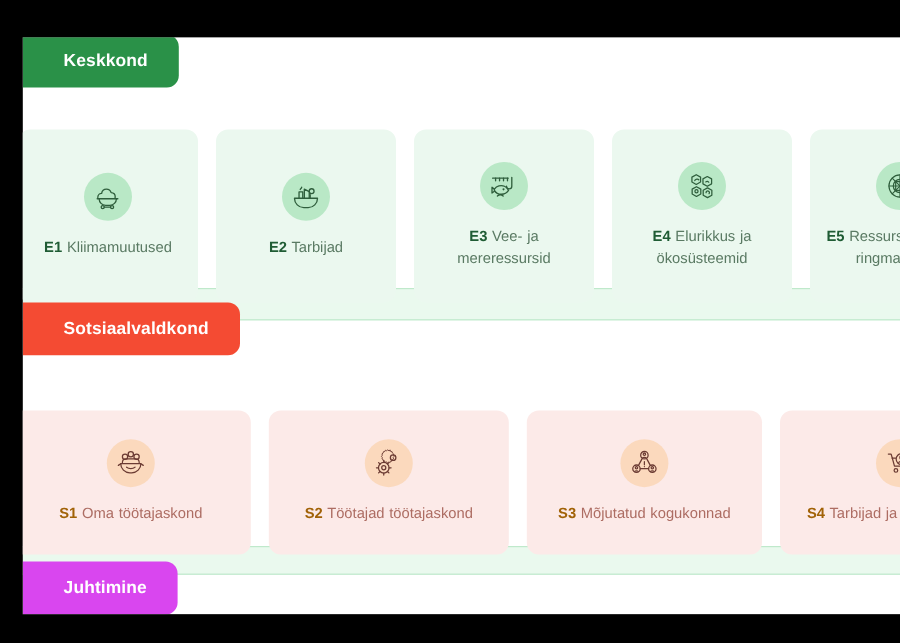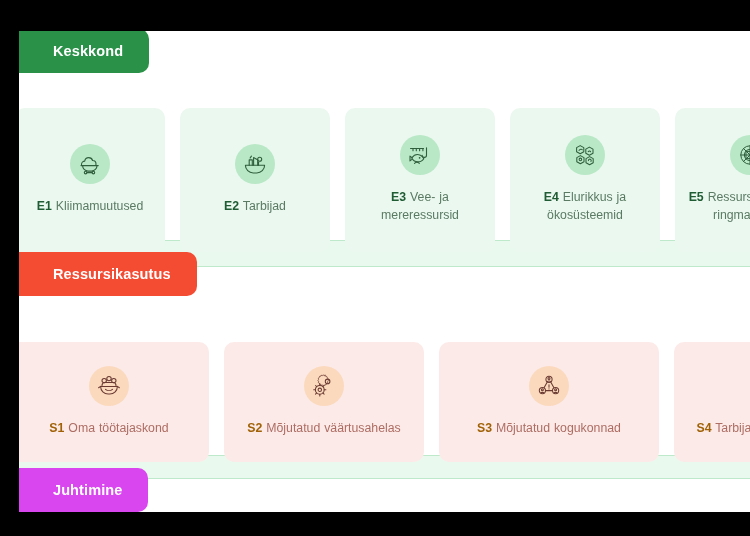--- a/index.html
+++ b/index.html
@@ -207,21 +207,21 @@
         </span>
         <div class="card-label">
           <span class="code">E5</span>
           <span>Ressursikasutus ja ringmajandus</span>
         </div>
       </div>
 
     </div>
 
     <div class="tab soc" style="top:221px;">
-      <span>Ressursikasutus</span>
+      <span>Sotsiaalvaldkond</span>
     </div>
 
     <div class="row" id="row-soc">
 
       <div class="card soc" style="width:200px">
         <span class="iconwrap soc">
           <svg width="26" height="26" viewBox="0 0 26 26" fill="none" stroke="#6b3b33" stroke-width="1.05" stroke-linecap="round" stroke-linejoin="round">
             <circle cx="13" cy="5.6" r="2.2"></circle>
             <circle cx="8.2" cy="7.6" r="2.2"></circle>
             <circle cx="17.8" cy="7.6" r="2.2"></circle>
@@ -243,25 +243,25 @@
             <path d="M16.6 3.6l.6 1.5 1.6.2.4 1.6 1.3.9-.4 1.6 1 1.3-1 1.3.4 1.6-1.3.9-.4 1.6-1.6.2-.6 1.5-1.5-.6-1.3 1-1.3-1-1.5.6-.6-1.5-1.6-.2-.4-1.6-1.3-.9.4-1.6-1-1.3 1-1.3-.4-1.6 1.3-.9.4-1.6 1.6-.2.6-1.5 1.5.6 1.3-1 1.3 1z" transform="translate(2.2 -0.4) scale(0.72)"></path>
             <circle cx="16.6" cy="8.4" r="2.3"></circle>
             <circle cx="8.8" cy="16.8" r="4.4"></circle>
             <circle cx="8.8" cy="16.8" r="1.7"></circle>
             <path d="M8.8 10.7v1.7M8.8 21.2v1.7M2.7 16.8h1.7M13.2 16.8h1.7"></path>
             <path d="M4.5 12.5l1.2 1.2M11.9 19.9l1.2 1.2M13.1 12.5l-1.2 1.2M5.7 19.9l-1.2 1.2"></path>
           </svg>
         </span>
         <div class="card-label">
           <span class="code">S2</span>
-          <span>Mõjutatud väärtusahelas</span>
-        </div>
-      </div>
-
-      <div class="card soc" style="width:220px">
+          <span>Töötajad töötajaskond</span>
+        </div>
+      </div>
+
+      <div class="card soc" style="width:196px">
         <span class="iconwrap soc">
           <svg width="26" height="26" viewBox="0 0 26 26" fill="none" stroke="#6b3b33" stroke-width="1.05" stroke-linecap="round" stroke-linejoin="round">
             <circle cx="13" cy="6.3" r="3.1"></circle>
             <circle cx="13" cy="5.5" r="1"></circle>
             <path d="M11.5 8.6c.4-.7 2.6-.7 3 0"></path>
             <circle cx="6.4" cy="17.6" r="3.1"></circle>
             <circle cx="6.4" cy="16.8" r="1"></circle>
             <path d="M4.9 19.9c.4-.7 2.6-.7 3 0"></path>
             <circle cx="19.6" cy="17.6" r="3.1"></circle>
             <circle cx="19.6" cy="16.8" r="1"></circle>

